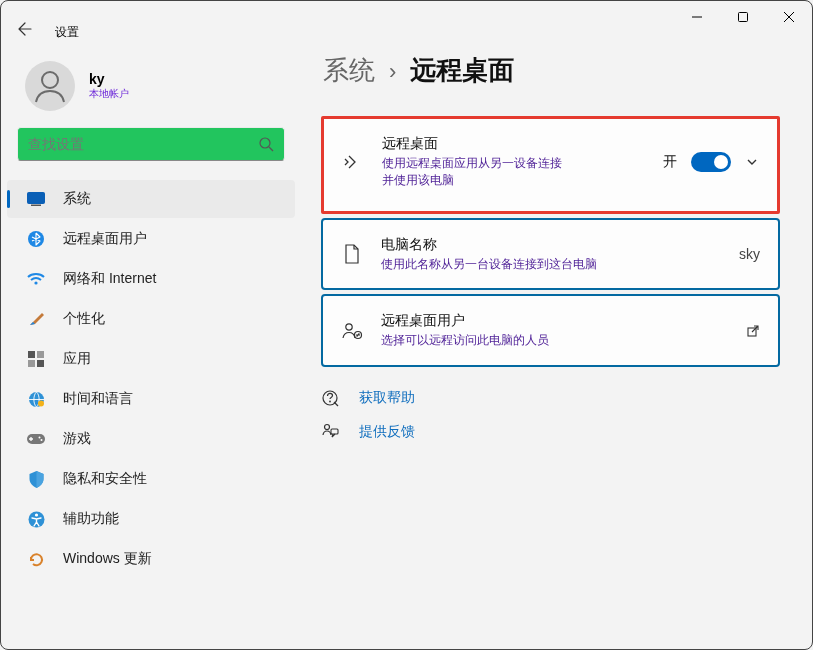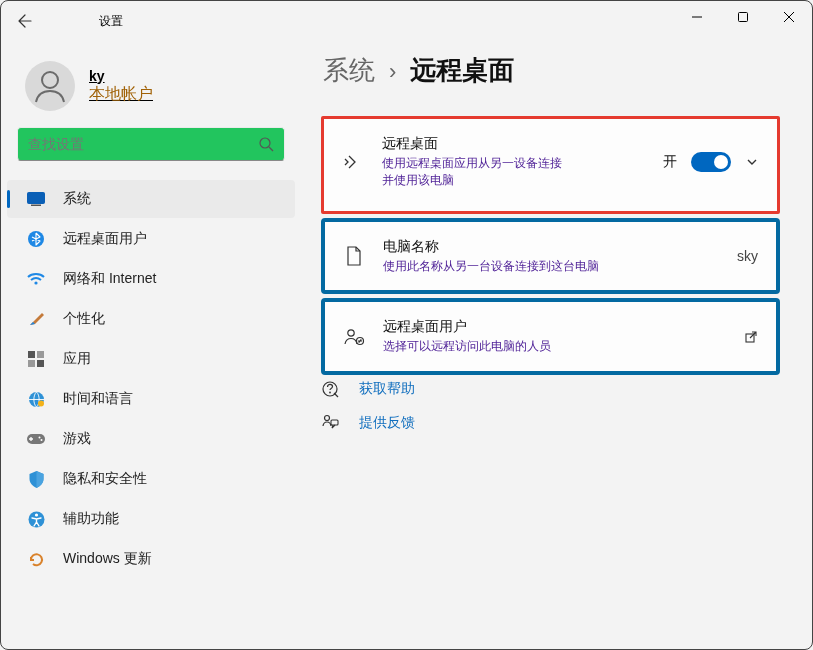--- a/index.html
+++ b/index.html
@@ -1,53 +1,53 @@
 <!DOCTYPE html>
 <html><head>
 <meta charset="utf-8">
 <style>
   * { margin: 0; padding: 0; box-sizing: border-box; font-family: "Segoe UI", "Microsoft YaHei", sans-serif; }
   body { background: #f3f3f3; width: 813px; height: 650px; overflow: hidden; position: relative; }
   .window { width: 813px; height: 650px; background: #f3f3f3; border: 1px solid #444; border-radius: 8px; position: relative; display: flex; flex-direction: column; }
-  .titlebar { height: 40px; display: flex; align-items: center; padding: 0 12px; gap: 44px; }
+  .titlebar { height: 40px; display: flex; align-items: flex-end; padding: 0 12px; }
   .back-btn { width: 24px; height: 24px; display: flex; align-items: center; justify-content: center; cursor: pointer; }
   .app-title { margin-left: 18px; font-size: 12px; color: #000; }
   .caption-controls { position: absolute; top: 0; right: 0; display: flex; }
   .caption-btn { width: 46px; height: 32px; display: flex; align-items: center; justify-content: center; cursor: pointer; }
   .body-row { flex: 1; display: flex; overflow: hidden; }
   .sidebar { width: 300px; padding: 10px 0 10px 0; display: flex; flex-direction: column; }
-  .account-row { display: flex; align-items: center; padding: 10px 20px 14px 24px; gap: 14px; text-decoration: underline; }
+  .account-row { display: flex; align-items: center; padding: 10px 20px 14px 24px; gap: 14px; }
   .avatar { width: 50px; height: 50px; }
   .account-name { font-size: 14px; font-weight: 600; color: #000; }
-  .account-type { font-size: 16px; color: #a16207; }
+  .account-type { font-size: 10px; color: #6d28d9; }
   .searchbox { margin: 2px 16px 18px 16px; height: 34px; background: #22c55e; border: 1px solid #eaeaea; border-bottom: 1px solid #888; border-radius: 4px; display: flex; align-items: center; padding: 0 10px; }
   .searchbox input { flex: 1; border: none; outline: none; font-size: 14px; background: transparent; color: #555; }
   .nav { display: flex; flex-direction: column; }
   .nav-item { display: flex; align-items: center; height: 38px; padding: 0 10px 0 20px; margin: 1px 6px; border-radius: 4px; cursor: pointer; gap: 18px; font-size: 14px; color: #222; position: relative; }
   .nav-item.selected { background: #eaeaea; }
   .nav-item.selected::before { content: ""; position: absolute; left: 0; top: 10px; bottom: 10px; width: 3px; background: #0067c0; border-radius: 2px; }
   .nav-ic { width: 18px; height: 18px; display: flex; align-items: center; justify-content: center; }
   .content { flex: 1; padding: 12px 32px 10px 20px; overflow: auto; }
   .breadcrumb { display: flex; align-items: baseline; gap: 14px; margin: 0 0 28px 2px; }
   .bc-parent { font-size: 26px; color: #666; cursor: pointer; }
   .bc-sep { font-size: 22px; color: #666; }
   .bc-current { font-size: 26px; color: #111; font-weight: 600; }
-  .card { background: #fdfdfd; border: 4px solid #0369a1; border-radius: 4px; margin-bottom: 4px; display: flex; align-items: center; padding: 16px 18px 16px 18px; gap: 18px; }
+  .card { background: #fdfdfd; border: 2px solid #0369a1; border-radius: 4px; margin-bottom: 4px; display: flex; align-items: center; padding: 16px 18px 16px 18px; gap: 18px; }
   .card.highlight { border: 3px solid #e53a2f; border-radius: 2px; padding-bottom: 22px; }
   .card-icon { width: 22px; display: flex; align-items: center; justify-content: center; color: #333; flex-shrink: 0; }
   .card-text { flex: 1; display: flex; flex-direction: column; gap: 2px; }
   .card-title { font-size: 14px; color: #111; }
   .card-sub { font-size: 12px; color: #4c1d95; max-width: 180px; line-height: 1.4; }
   .card-sub.wide { max-width: none; }
   .card-right { display: flex; align-items: center; gap: 14px; flex-shrink: 0; }
   .toggle-label { font-size: 14px; color: #111; }
   .toggle { width: 40px; height: 20px; background: #0067c0; border-radius: 10px; position: relative; cursor: pointer; }
   .toggle::after { content: ""; position: absolute; right: 3px; top: 3px; width: 14px; height: 14px; background: #fff; border-radius: 50%; }
   .value-text { font-size: 14px; color: #444; }
-  .links { margin-top: 5px; display: flex; flex-direction: column; gap: 16px; }
+  .links { margin-top: 22px; display: flex; flex-direction: column; gap: 16px; }
   .link-row { display: flex; align-items: center; gap: 20px; cursor: pointer; }
   .link-row .link-ic { width: 18px; height: 18px; color: #333; }
   .link-row .link-text { font-size: 14px; color: #106ebe; }
   svg { display: block; }
 </style>
 </head>
 <body>
 
 <div class="window">
   <div class="titlebar">

